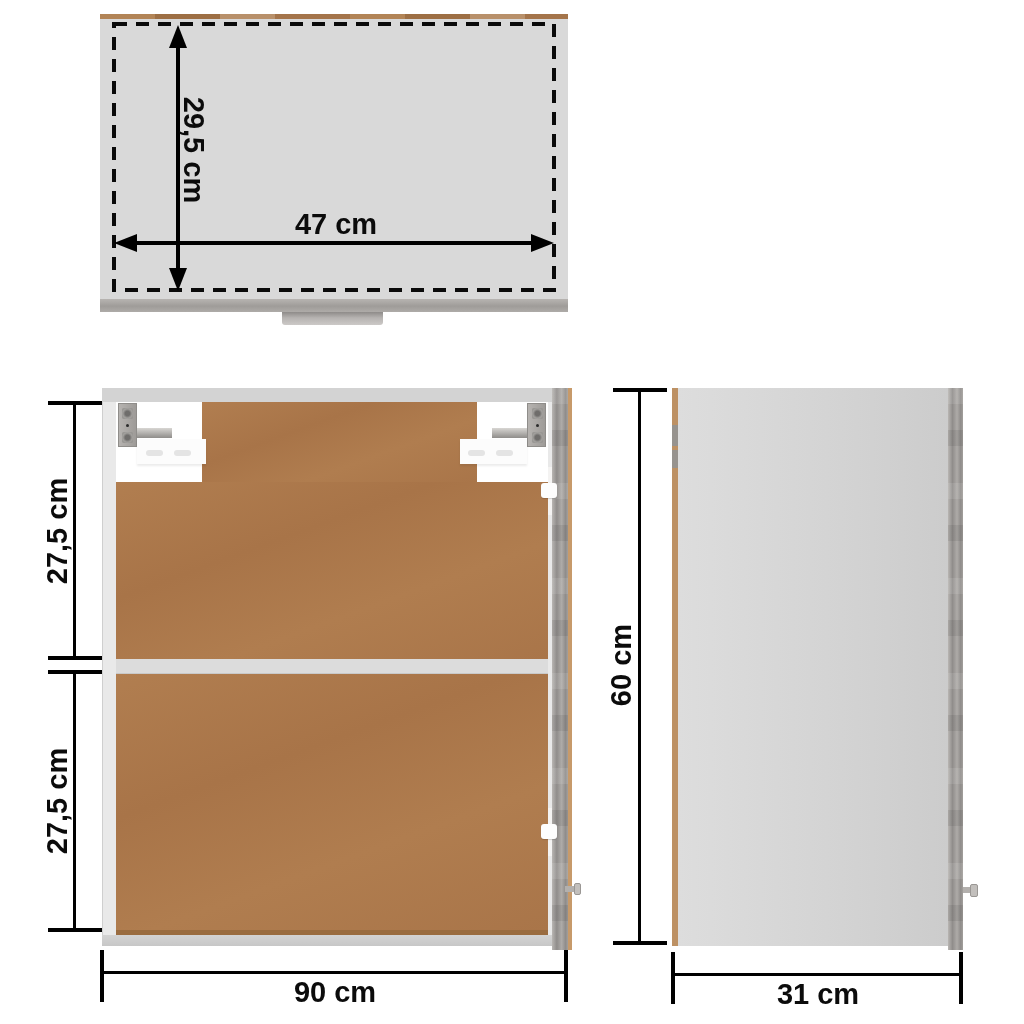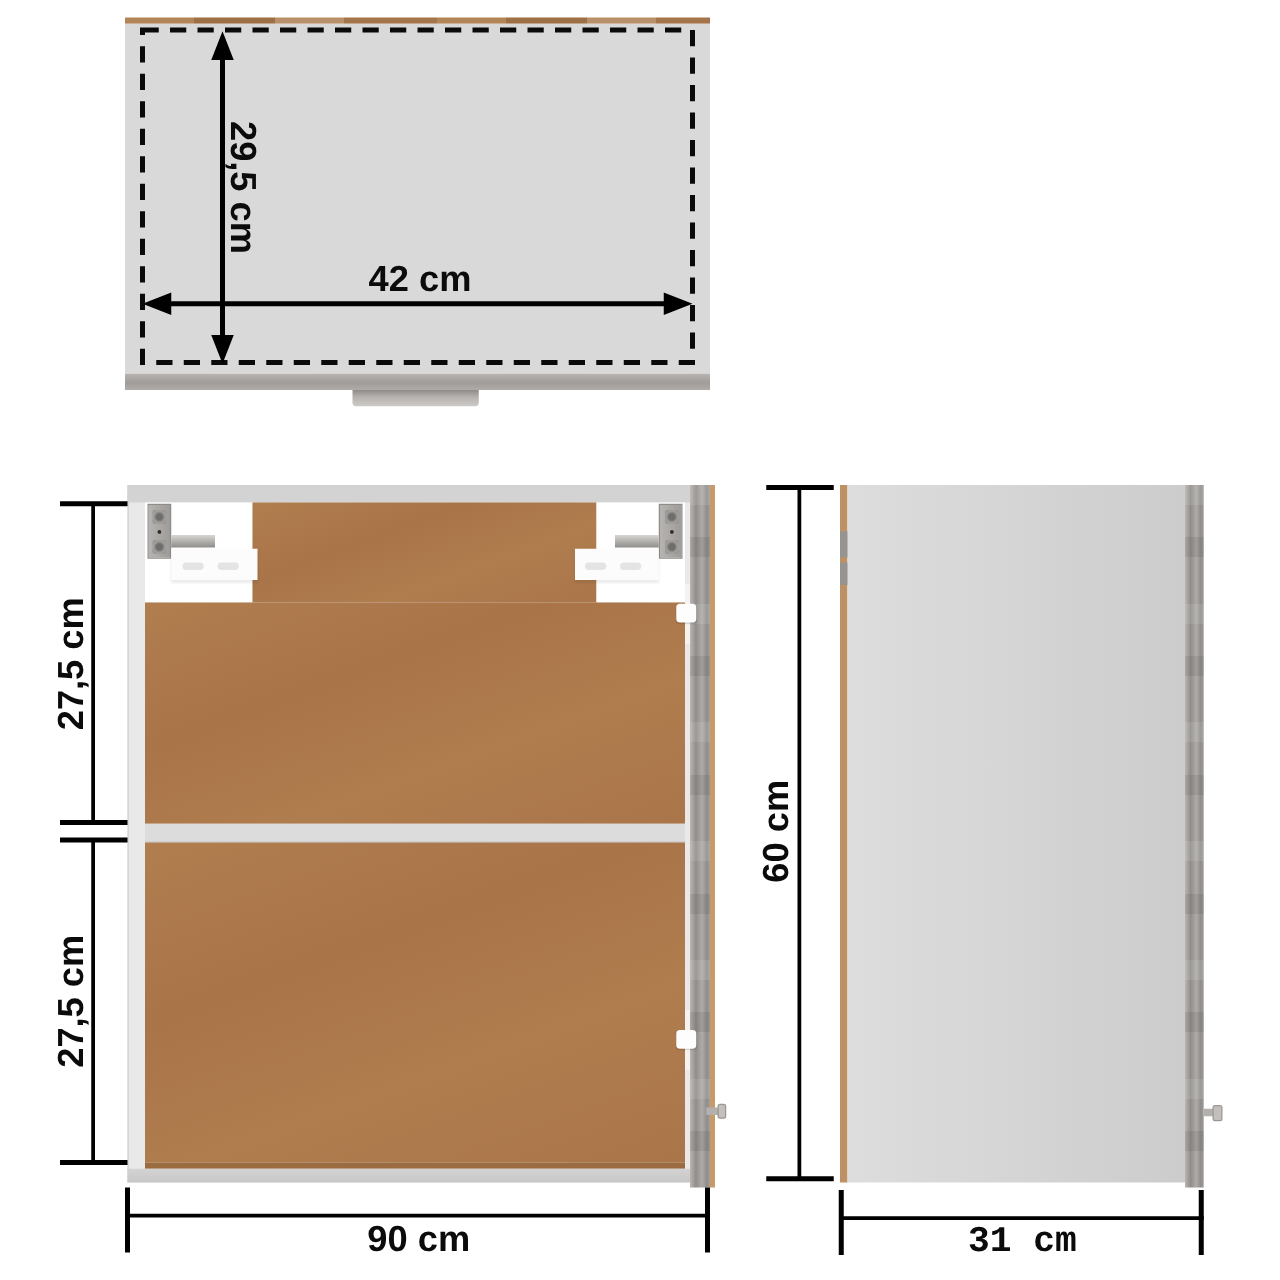--- a/index.html
+++ b/index.html
@@ -83,21 +83,21 @@
     <div class="abs tv-handle"></div>
 
     <div class="dim-line" style="left:76px;top:31px;width:4px;height:226px;"></div>
     <div class="tri" style="left:69px;top:11px;border-left:9px solid transparent;border-right:9px solid transparent;border-bottom:23px solid #000;"></div>
     <div class="tri" style="left:69px;top:254px;border-left:9px solid transparent;border-right:9px solid transparent;border-top:23px solid #000;"></div>
     <div class="dim-label rot-cw" style="left:29px;top:122px;width:130px;">29,5 cm</div>
 
     <div class="dim-line" style="left:34px;top:227px;width:400px;height:4px;"></div>
     <div class="tri" style="left:14px;top:220px;border-top:9px solid transparent;border-bottom:9px solid transparent;border-right:23px solid #000;"></div>
     <div class="tri" style="left:431px;top:220px;border-top:9px solid transparent;border-bottom:9px solid transparent;border-left:23px solid #000;"></div>
-    <div class="dim-label" style="left:161px;top:196px;width:150px;">42 cm</div>
+    <div class="dim-label" style="left:161px;top:196px;width:150px;">47 cm</div>
   </div>
 
   <div class="abs front-view">
     <div class="abs fv-frame"></div>
     <div class="abs fv-frame-top"></div>
 
     <div class="abs fv-whitebox left"></div>
     <div class="abs fv-whitebox right"></div>
 
     <div class="abs fv-brown fv-brown-top"></div>
@@ -178,16 +178,16 @@
     <div class="dim-line" style="left:102px;top:971px;width:466px;height:3px;"></div>
     <div class="dim-line" style="left:100px;top:950px;width:4px;height:52px;"></div>
     <div class="dim-line" style="left:564px;top:950px;width:4px;height:52px;"></div>
     <div class="dim-label" style="left:255px;top:978px;width:160px;">90 cm</div>
   </div>
 
   <div>
     <div class="dim-line" style="left:673px;top:973px;width:290px;height:3px;"></div>
     <div class="dim-line" style="left:671px;top:952px;width:4px;height:52px;"></div>
     <div class="dim-line" style="left:959px;top:952px;width:4px;height:52px;"></div>
-    <div class="dim-label" style="left:738px;top:980px;width:160px;font-family:Liberation Mono, monospace;">31 cm</div>
+    <div class="dim-label" style="left:738px;top:980px;width:160px;">31 cm</div>
   </div>
 
 </div>
 
 </body></html>

